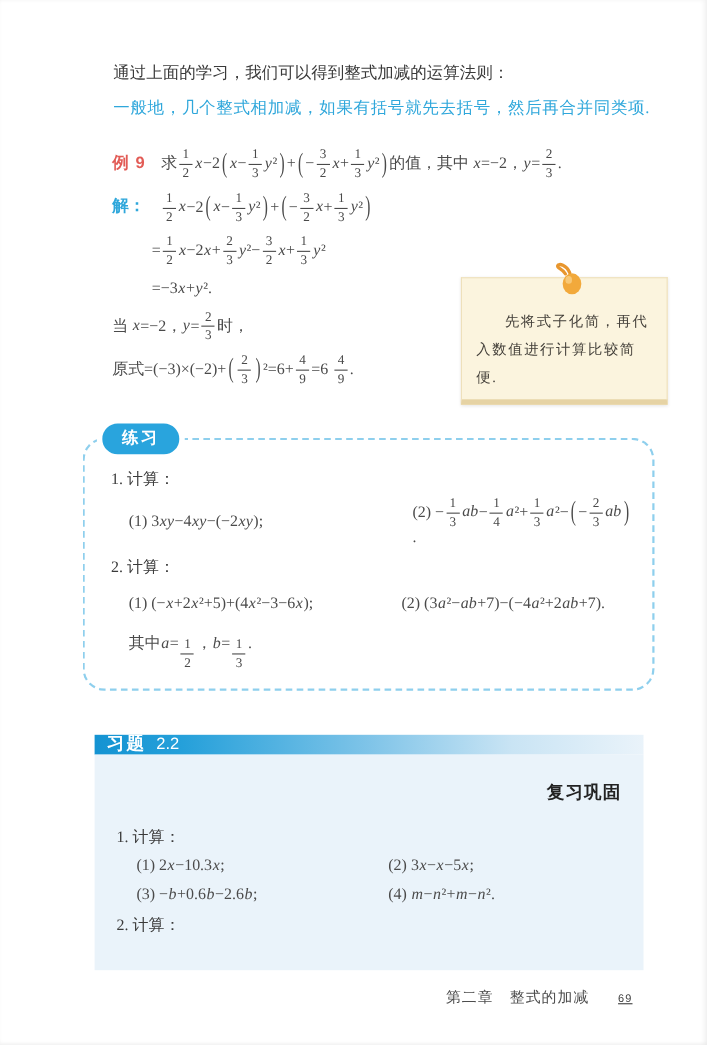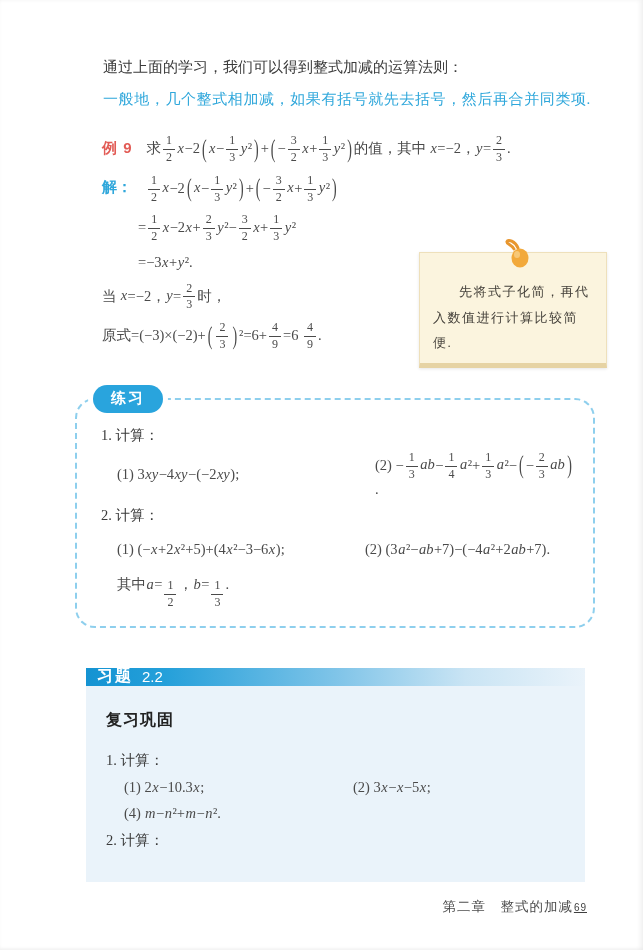--- a/index.html
+++ b/index.html
@@ -49,25 +49,25 @@
   .ptail{display:flex;align-items:baseline;margin:2px 0 4px 16px;min-height:34px;}
   
   .problems{margin:40px 0 0 86px;width:499px;}
   .banner{height:18px;display:flex;align-items:center;gap:9px;padding-left:11px;
           background:linear-gradient(90deg,#1493D2 0%,#25A0DA 16%,#7FC4E8 50%,#C9E4F4 76%,#EAF3FA 100%);
           color:#fff;font-family:"Liberation Sans","DejaVu Sans",sans-serif;}
   .b1{font-weight:bold;font-size:16px;letter-spacing:2px;}
   .b2{font-size:15px;}
   .panel{background:var(--panel-blue,#EAF3FA);padding:18px 20px 26px;color:var(--math,#4a4a4a);}
   .panel h3{margin:6px 0 20px;font-size:16px;color:#222;letter-spacing:1px;
-            font-family:"Liberation Sans","DejaVu Sans",sans-serif;}
+            font-family:"Liberation Sans","DejaVu Sans",sans-serif;text-align:right;}
   .prow2{display:grid;grid-template-columns:229px 1fr;align-items:baseline;
          padding-left:18px;margin:9px 0;font-size:14.5px;}
   
-  .pfoot{position:absolute;right:56px;bottom:34px;display:flex;align-items:baseline;gap:1px;
+  .pfoot{position:absolute;right:68px;bottom:34px;display:flex;align-items:baseline;gap:26px;
          font-size:13.5px;color:var(--footer,#4d4d4d);letter-spacing:1px;}
   .pnum{font-family:"Liberation Sans","DejaVu Sans",sans-serif;font-size:10px;color:#3f3f3f;text-decoration:underline;}
 </style>
 </head>
 <body>
 
 <div class="page">
 
   <p class="lead">通过上面的学习，我们可以得到整式加减的运算法则：</p>
   <p class="rule">一般地，几个整式相加减，如果有括号就先去括号，然后再合并同类项.</p>
@@ -200,20 +200,21 @@
     </div>
     <div class="panel">
       <h3>复习巩固</h3>
 
       <p class="ptitle">1. 计算：</p>
       <div class="prow2">
         <span class="math">(1) 2<i>x</i>−10.3<i>x</i>;</span>
         <span class="math">(2) 3<i>x</i>−<i>x</i>−5<i>x</i>;</span>
       </div>
       <div class="prow2">
+        <span class="math">(3) −<i>b</i>+0.6<i>b</i>−2.6<i>b</i>;</span>
         <span class="math">(4) <i>m</i>−<i>n</i>²+<i>m</i>−<i>n</i>².</span>
       </div>
 
       <p class="ptitle">2. 计算：</p>
     </div>
   </section>
 
   <footer class="pfoot">
     <span>第二章　整式的加减</span>
     <span class="pnum">69</span>

